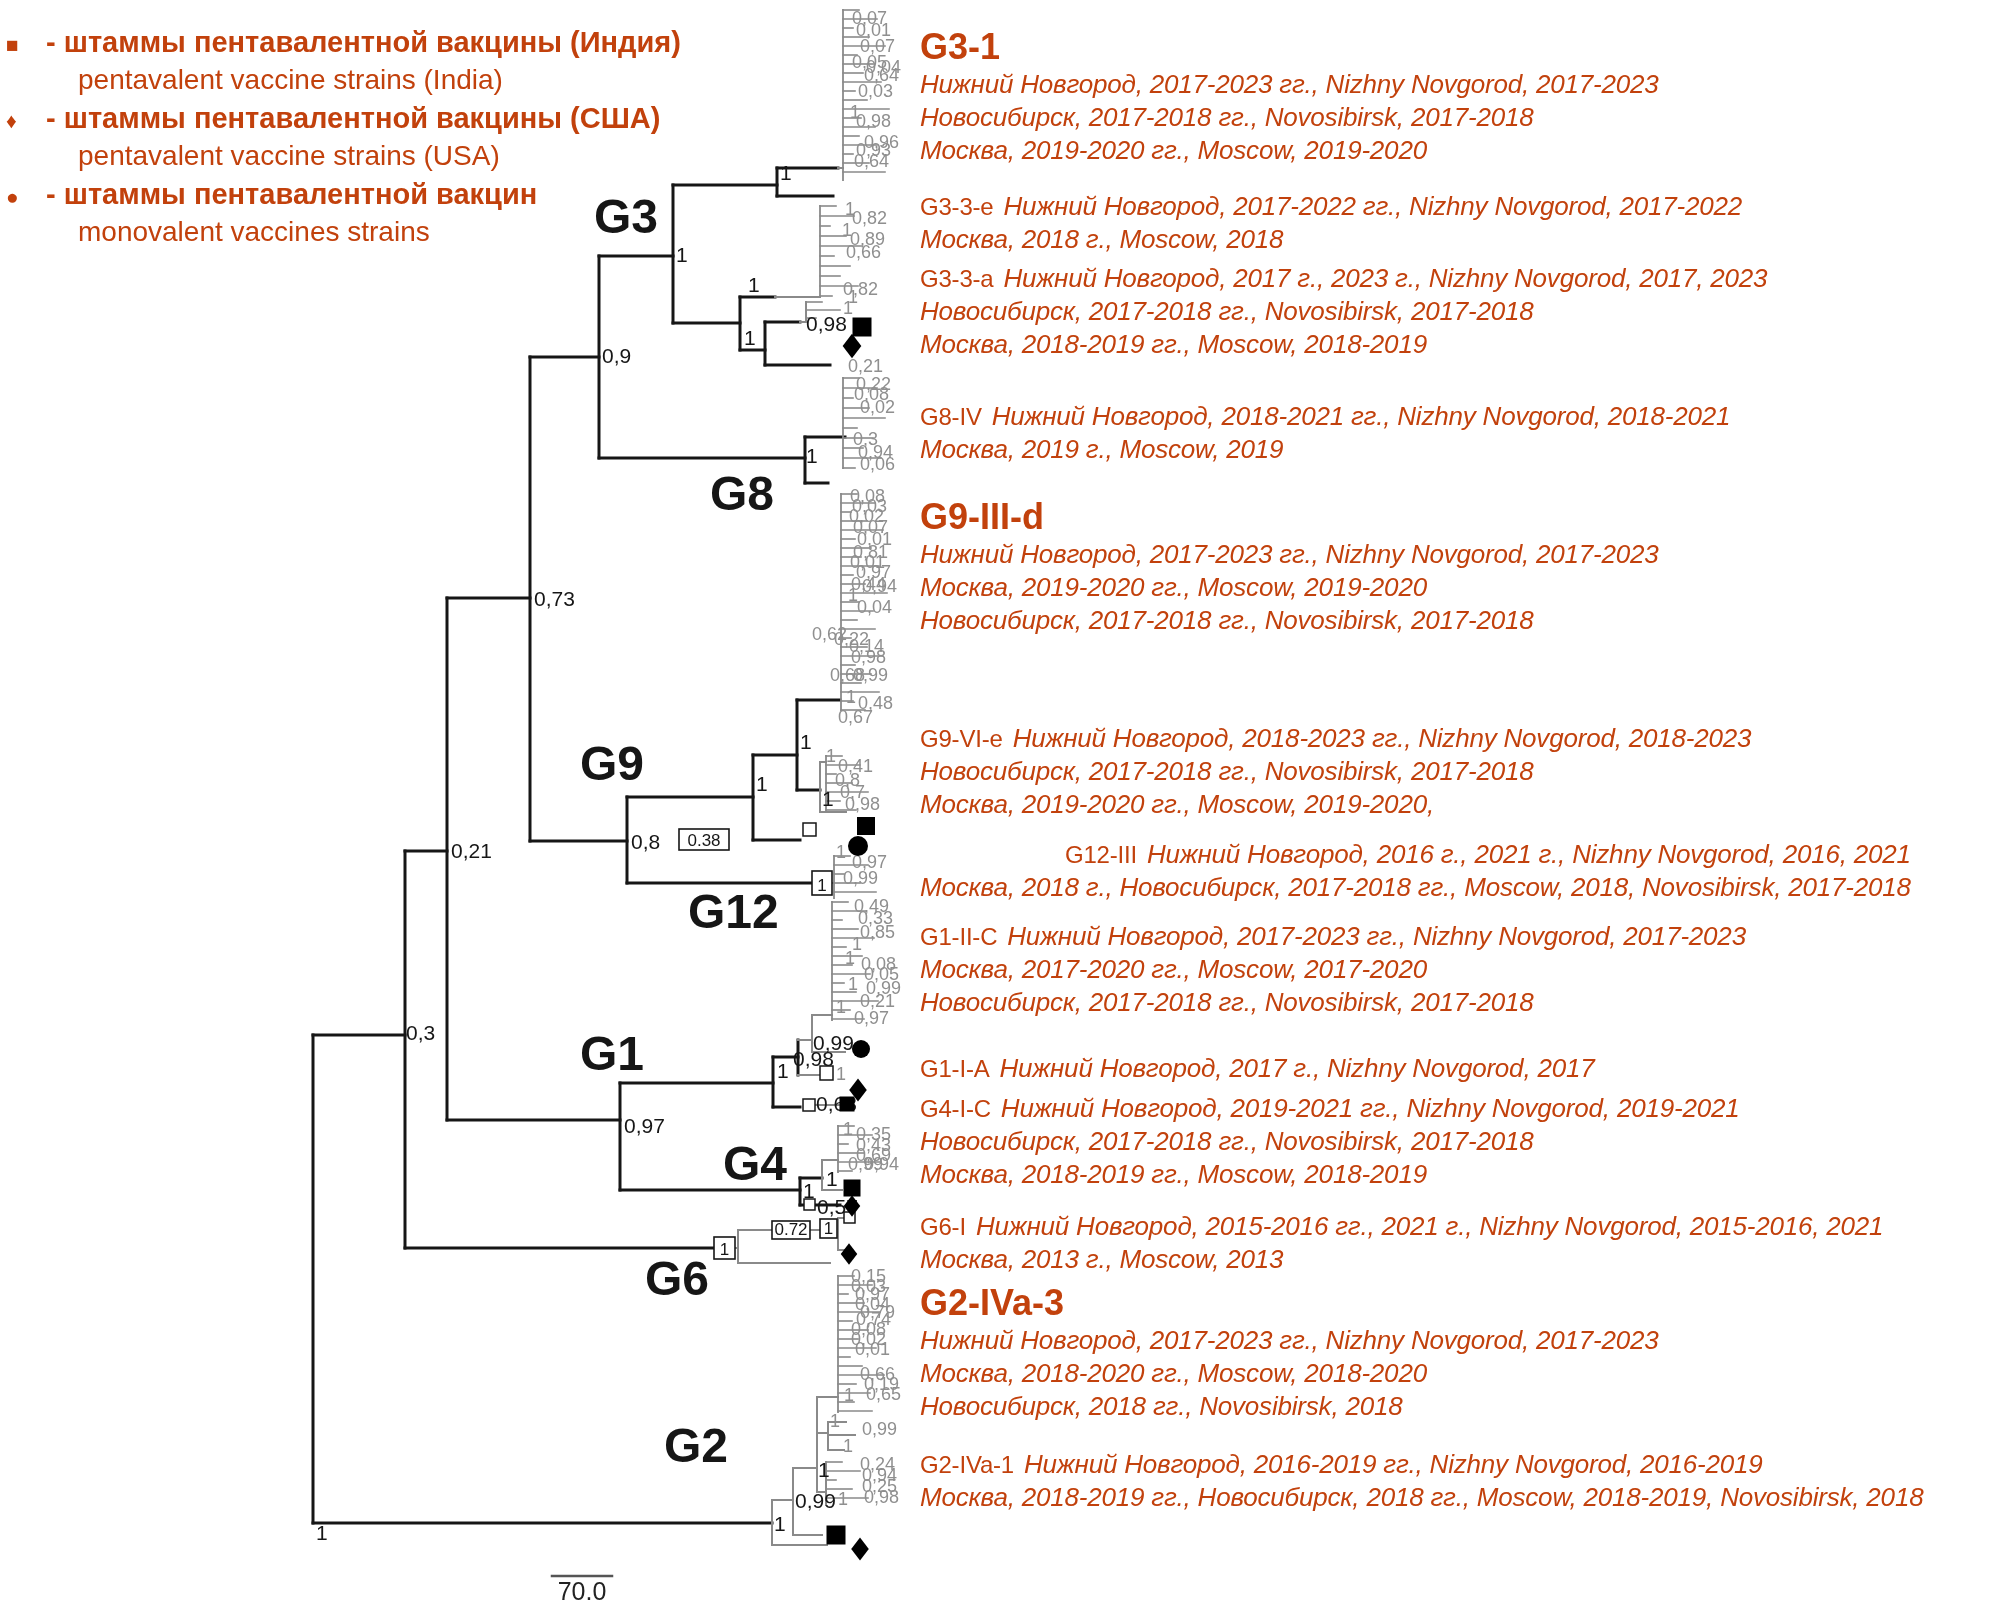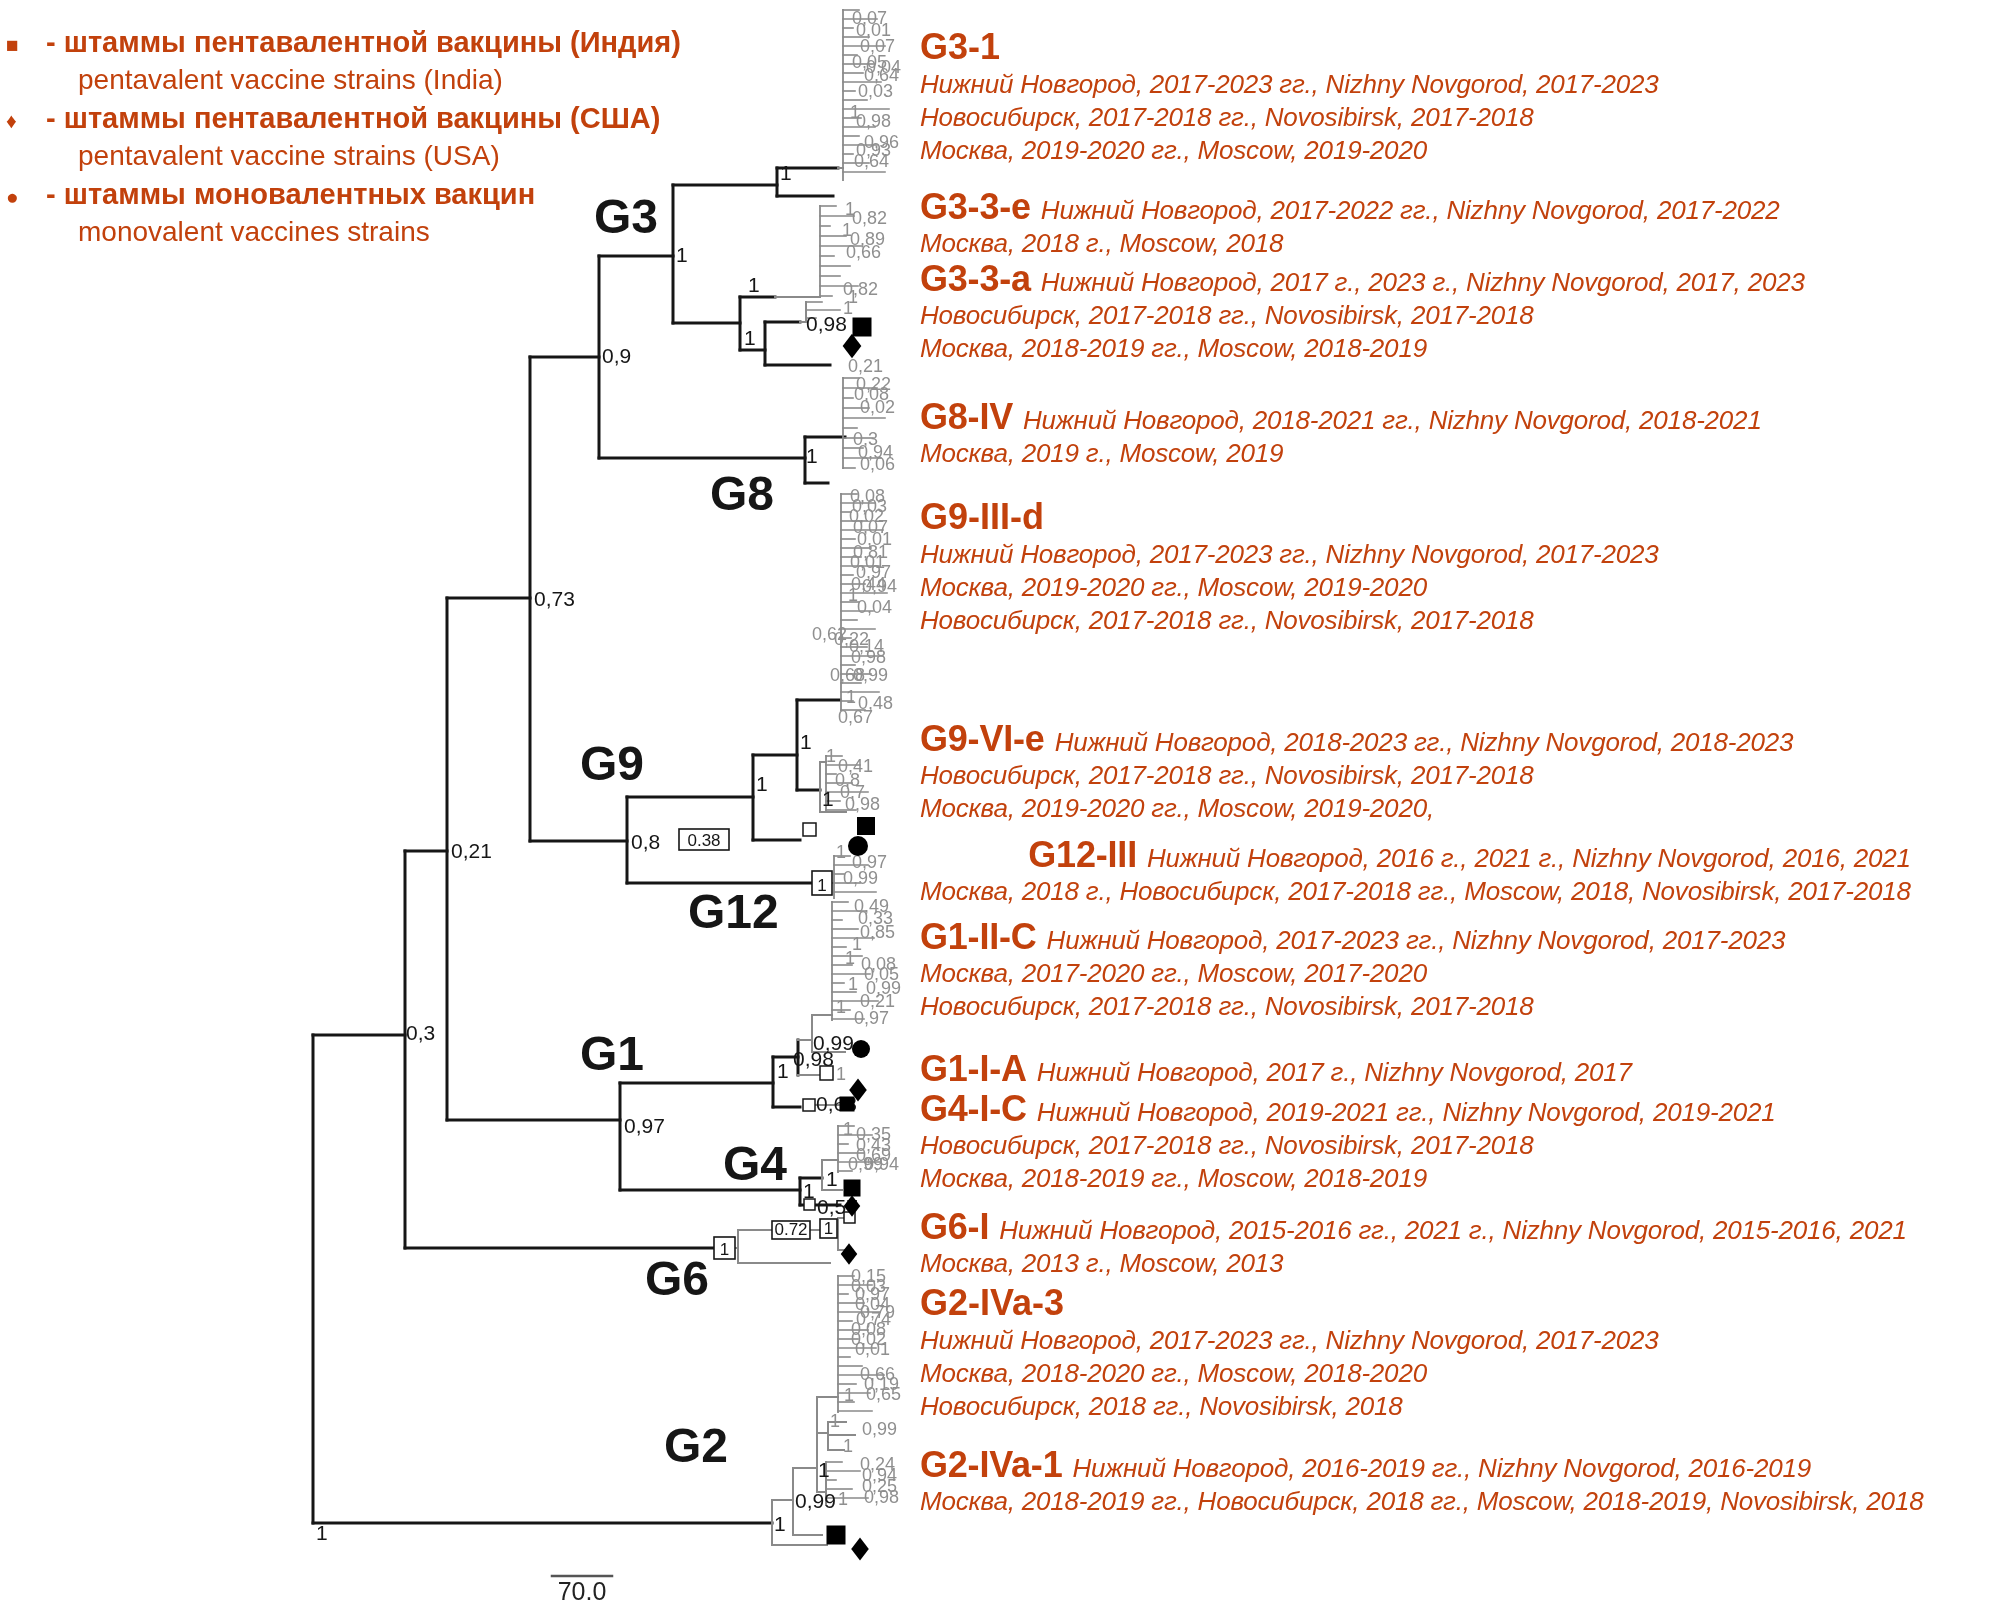--- a/index.html
+++ b/index.html
@@ -7,21 +7,21 @@
          font-family:"Liberation Sans",sans-serif;color:#c2410c;}
   svg{position:absolute;left:0;top:0;}
   .legend{position:absolute;left:6px;top:24px;}
   .leg-item{margin-bottom:3px;}
   .leg-line1{font-size:29px;font-weight:bold;line-height:37px;white-space:nowrap;}
   .leg-line2{font-size:28px;font-weight:normal;line-height:34px;padding-left:72px;white-space:nowrap;}
   .sym{display:inline-block;width:40px;text-align:left;font-size:21px;vertical-align:middle;}
   .anno{position:absolute;white-space:nowrap;}
   .anno .hdr{font-size:36px;font-weight:bold;line-height:42px;}
   .anno .ln{font-size:26px;line-height:33px;letter-spacing:-0.2px;}
-  .anno .ihdr{font-size:36px;font-weight:bold;font-style:normal;margin-right:10px;}
+  .anno .ihdr{font-size:24px;font-weight:normal;font-style:normal;margin-right:10px;}
   .anno .ru{font-weight:normal;font-style:italic;}
   .anno .en{font-style:italic;}
 </style>
 </head>
 <body>
 
 <div id="stage">
 
   <svg width="2008" height="1602" viewBox="0 0 2008 1602">
       <line x1="313" y1="1035" x2="313" y2="1523" stroke="#161616" stroke-width="3" stroke-linecap="square"></line>
@@ -408,21 +408,21 @@
   <div class="legend">
     <div class="leg-item">
       <div class="leg-line1"><span class="sym">■</span><span>- штаммы пентавалентной вакцины (Индия)</span></div>
       <div class="leg-line2">pentavalent vaccine strains (India)</div>
     </div>
     <div class="leg-item">
       <div class="leg-line1"><span class="sym">♦</span><span>- штаммы пентавалентной вакцины (США)</span></div>
       <div class="leg-line2">pentavalent vaccine strains (USA)</div>
     </div>
     <div class="leg-item">
-      <div class="leg-line1"><span class="sym">●</span><span>- штаммы моновалентных вакцин</span></div>
+      <div class="leg-line1"><span class="sym">●</span><span>- штаммы пентавалентной вакцин</span></div>
       <div class="leg-line2">monovalent vaccines strains</div>
     </div>
   </div>
 
   <div id="annos">
       <div class="anno" style="left: 920px; top: 26px;">
         <div class="hdr">G3-1</div>
         <div class="ln"><span class="ru">Нижний Новгород, 2017-2023 гг., </span><span class="en">Nizhny Novgorod, 2017-2023</span></div>
         <div class="ln"><span class="ru">Новосибирск, 2017-2018 гг., </span><span class="en">Novosibirsk, 2017-2018</span></div>
         <div class="ln"><span class="ru">Москва, 2019-2020 гг., </span><span class="en">Moscow, 2019-2020</span></div>

